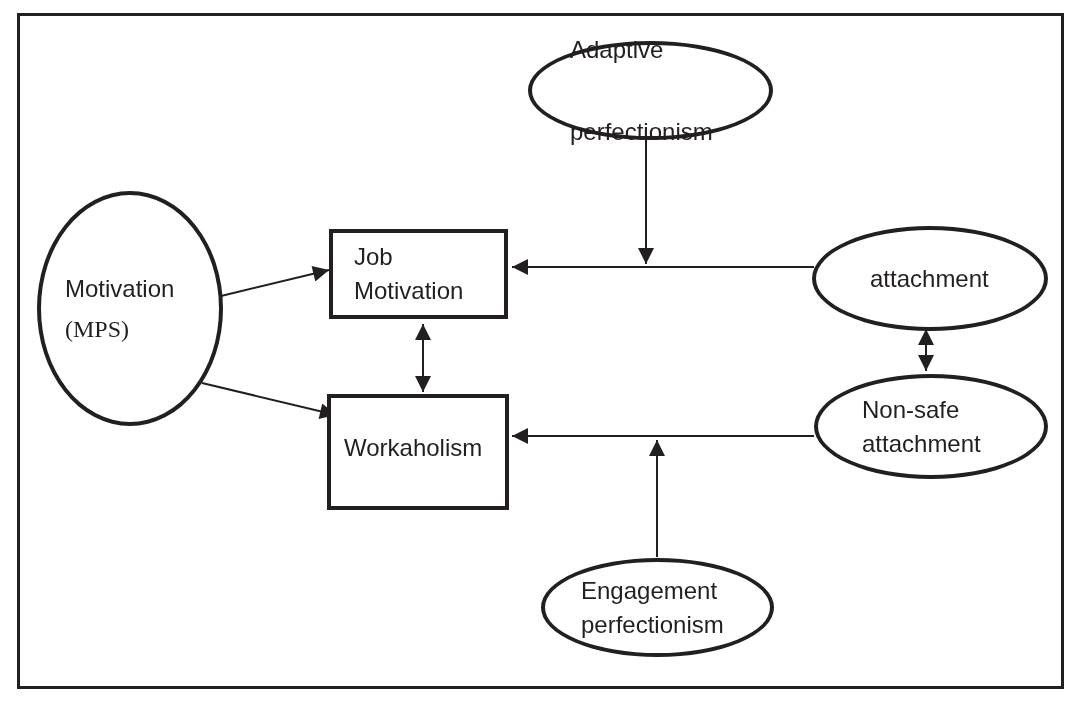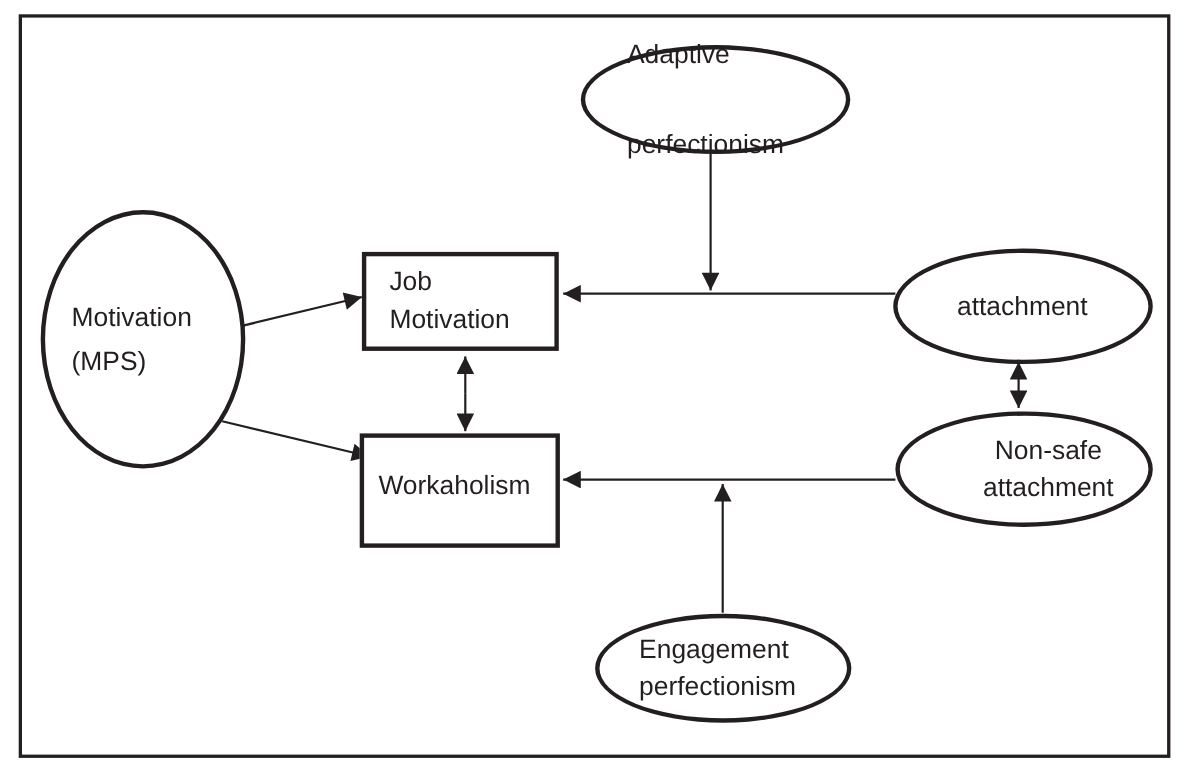--- a/index.html
+++ b/index.html
@@ -42,27 +42,27 @@
     justify-content: center;
     font-size: 24px;
     line-height: 34px;
   }
   .ellipse { border-radius: 50%; }
   .rect { border-radius: 0; }
 
   .node-motivation  { left: 37px;  top: 191px; width: 186px; height: 235px; padding-left: 24px; }
   .node-adaptive    { left: 528px; top: 41px;  width: 245px; height: 99px;  padding-left: 38px; gap: 48px; }
   .node-job         { left: 329px; top: 229px; width: 179px; height: 90px;  padding-left: 21px; }
-  .node-workaholism { left: 327px; top: 394px; width: 182px; height: 104px;  padding-left: 13px; padding-bottom: 8px; }
+  .node-workaholism { left: 327px; top: 394px; width: 182px; height: 116px;  padding-left: 13px; padding-bottom: 8px; }
   .node-safe        { left: 812px; top: 226px; width: 236px; height: 105px; padding-left: 54px; }
-  .node-nonsafe     { left: 814px; top: 374px; width: 234px; height: 105px; padding-left: 44px; text-align: center; }
+  .node-nonsafe     { left: 814px; top: 374px; width: 234px; height: 105px; padding-left: 44px; }
   .node-maladaptive { left: 541px; top: 558px; width: 233px; height: 99px;  padding-left: 36px; }
 
   .nline { white-space: nowrap; }
-  .gap { margin-top: 6px; }
+  .gap { margin-top: 6px; font-family: Liberation Serif, serif; }
 </style>
 </head>
 <body>
 
 <div class="canvas">
 
   <div class="frame"></div>
 
   <svg class="edges" width="1087" height="708" viewBox="0 0 1087 708" xmlns="http://www.w3.org/2000/svg">
     <defs>

